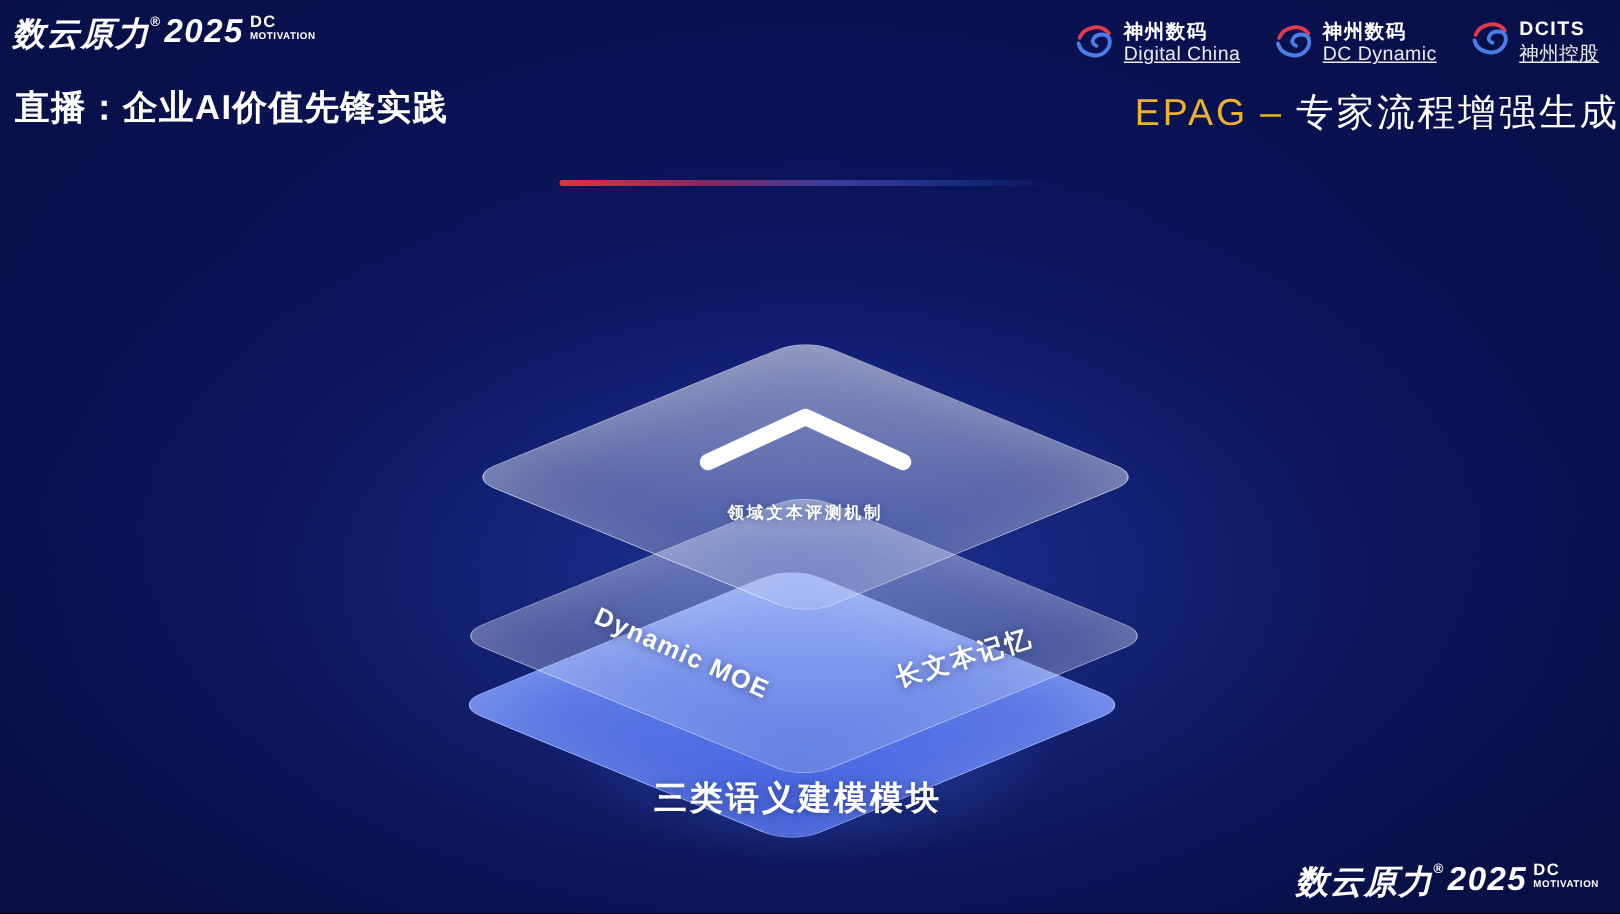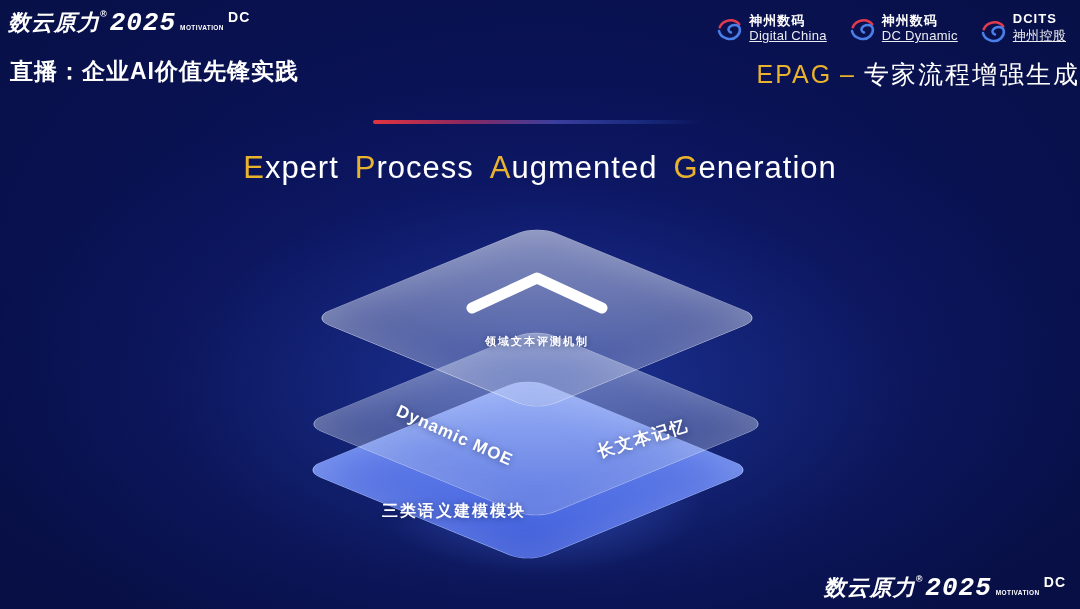--- a/index.html
+++ b/index.html
@@ -32,27 +32,27 @@
     font-style: italic;
     font-weight: bold;
     z-index: 10;
     white-space: nowrap;
     justify-content: flex-end;
   }
   .brand-tl { left: 8px; top: 8px; }
   .brand-br { right: 14px; bottom: 6px; }
   .brand-name { font-size: 22px; letter-spacing: 1px; }
   .brand-reg  { font-size: 9px; margin-top: 1px; }
-  .brand-year { font-size: 26px; margin-left: 3px; letter-spacing: 1px; font-family: Liberation Mono, monospace; }
+  .brand-year { font-size: 22px; margin-left: 3px; letter-spacing: 1px; }
   .brand-dc   {
     display: flex; flex-direction: column;
     font-style: normal; font-weight: bold;
     margin-left: 4px; margin-top: 2px; line-height: 1.05;
   }
-  .brand-dc .dc-big   { font-size: 14px; letter-spacing: 1px; margin-left: 48px; }
+  .brand-dc .dc-big   { font-size: 11px; letter-spacing: 1px; }
   .brand-dc .dc-small { font-size: 6.5px; letter-spacing: 0.4px; }
 
   
   .live-label {
     position: absolute; left: 10px; top: 56px;
     font-size: 23px; font-weight: bold; letter-spacing: 1px;
     z-index: 10;
   }
   .page-title {
     position: absolute; top: 58px; left: 0; width: 100%;
@@ -69,21 +69,21 @@
       #e23440 0%, #8a2860 28%, #3a3f9e 55%,
       rgba(50,90,200,0.30) 82%, rgba(50,90,200,0) 100%);
     z-index: 5;
   }
 
   
   .logos {
     position: absolute; top: 12px; right: 14px;
     display: flex; gap: 22px; align-items: center; z-index: 10;
   }
-  .logo-item { display: flex; align-items: flex-end; gap: 6px; }
+  .logo-item { display: flex; align-items: flex-start; gap: 6px; }
   .swoosh { width: 27px; height: 27px; flex: 0 0 auto; }
   .logo-line1 { font-size: 13px; font-weight: bold; letter-spacing: 1px; line-height: 1.15; }
   .logo-line2 { font-size: 13px; opacity: 0.92; letter-spacing: 0.3px; text-decoration: underline; }
 
   
   .heading {
     position: absolute; top: 150px; left: 0; width: 100%;
     text-align: center; font-size: 31px; font-weight: 500;
     letter-spacing: 1px; z-index: 5;
   }
@@ -130,21 +130,21 @@
 
   .lbl {
     position: absolute; z-index: 6;
     color: #fff; font-weight: bold;
     text-shadow: 0 1px 6px rgba(10,20,60,0.45);
     white-space: nowrap;
   }
   .lbl-top    { left: 387px; top: 334px; width: 300px; text-align: center; font-size: 11px; letter-spacing: 2px; }
   .lbl-left   { left: 372px; top: 426px; width: 165px; text-align: center; font-size: 17px; letter-spacing: 1px; transform: rotate(24deg); }
   .lbl-right  { left: 568px; top: 427px; width: 150px; text-align: center; font-size: 17px; letter-spacing: 2px; transform: rotate(-17deg); }
-  .lbl-bottom { left: 382px; top: 501px; width: 300px; font-size: 16px; letter-spacing: 2px; }
+  .lbl-bottom { left: 382px; top: 517px; width: 300px; text-align: center; font-size: 22px; letter-spacing: 2px; }
 </style>
 </head>
 <body>
 
 <div class="slide">
 
   <div class="brand brand-tl">
     <span class="brand-name">数云原力</span>
     <span class="brand-reg">®</span>
     <span class="brand-year">2025</span>
@@ -188,23 +188,20 @@
         <path d="M31 11 C24 2 9 5 5 15" fill="none" stroke="#e23b4e" stroke-width="3.4" stroke-linecap="round"></path>
         <path d="M4 20 C6 30 21 34 28 27 C34 21 33 12 25 12 C18 12 13 19 20 22" fill="none" stroke="#4a7fe8" stroke-width="3.4" stroke-linecap="round"></path>
       </svg>
       <div class="logo-text">
         <div class="logo-line1">DCITS</div>
         <div class="logo-line2">神州控股</div>
       </div>
     </div>
   </div>
 
-  <h1 class="heading">
-    <span class="word"><span class="gold">E</span><span>xpert</span></span><span class="word"><span class="gold">P</span><span>rocess</span></span><span class="word"><span class="gold">A</span><span>ugmented</span></span><span class="word"><span class="gold">G</span><span>eneration</span></span>
-  </h1>
 
   <div class="stack">
     <div class="glow"></div>
     <div class="diamond d-bottom"></div>
     <div class="diamond d-mid"></div>
     <div class="diamond d-top"></div>
 
     <svg class="chevron" viewBox="0 0 158 50">
       <polyline points="14,40 79,10 144,40" fill="none" stroke="#ffffff" stroke-width="11" stroke-linecap="round" stroke-linejoin="round"></polyline>
     </svg>

